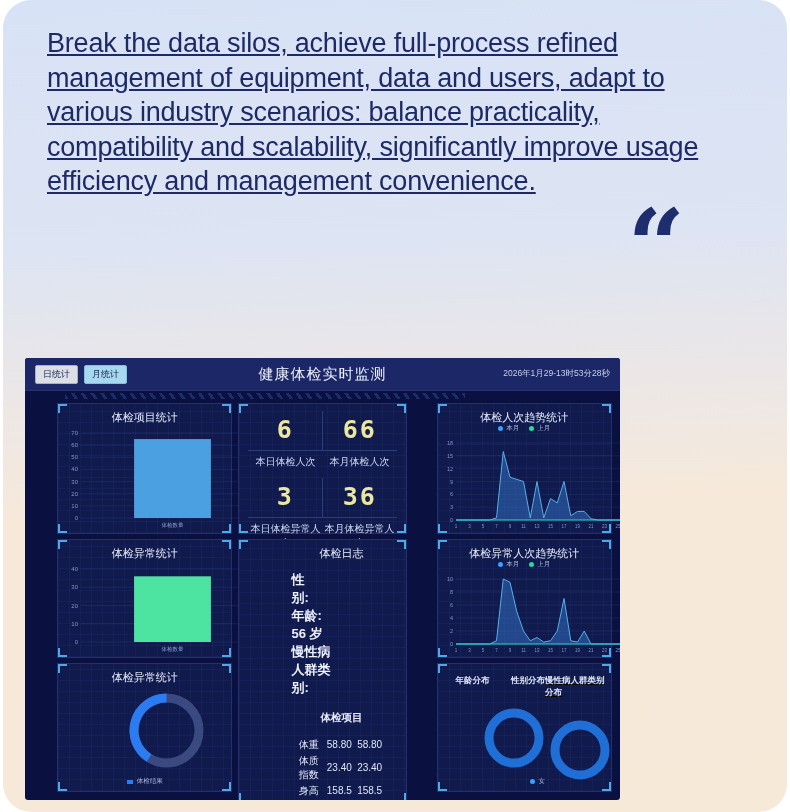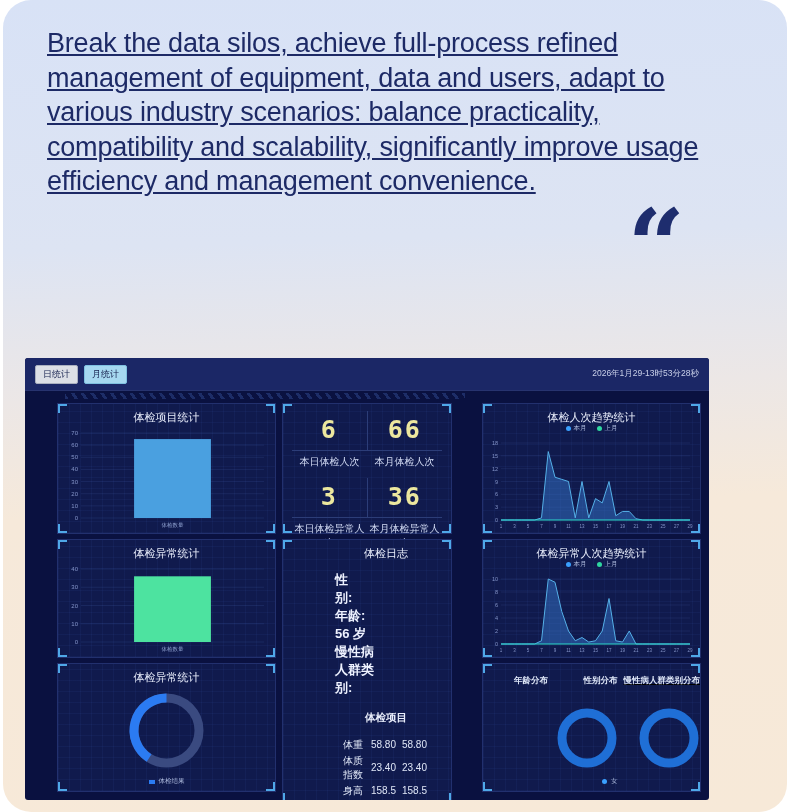--- a/index.html
+++ b/index.html
@@ -6,21 +6,21 @@
   html,body { width:790px; height:812px; background:#ffffff; font-family:"Liberation Sans",sans-serif; }
   .page { position:absolute; left:3px; top:0; width:784px; height:812px; border-radius:28px;
     background:linear-gradient(178deg,#d8e2f6 0%,#dde4f3 30%,#ece7e6 48%,#f6e9da 62%,#f7e9d8 100%);
     overflow:hidden; }
   
   .hero { padding:26px 40px 0 44px; }
   .hero p { font-size:27px; line-height:1.28; color:#1d2a66; max-width:660px; letter-spacing:-0.2px;text-decoration:underline; }
   .quote { text-align:right; padding-right:62px; height:64px; line-height:92px;
     font-family:"DejaVu Serif",serif; font-weight:bold; font-size:100px; color:#1e2d6e; }
   
-  .dashboard { position:absolute; left:22px; top:358px; width:684px; height:442px;
+  .dashboard { position:absolute; left:22px; top:358px; width:595px; height:442px;
     background:#0a1140; border-radius:3px; overflow:hidden; }
   .dash-header { height:33px; background:#1b2766; display:flex; align-items:center;
     position:relative; padding:0 10px; border-bottom:1px solid #27336f; }
   .btn { font-size:9px; padding:2px 7px; border-radius:2px; margin-right:6px; color:#16214e; cursor:pointer; position:relative; z-index:2; }
   .btn-day { background:#dcdfe6; border:1px solid #aab0c0; }
   .btn-month { background:#a6d8f0; border:1px solid #7fc0e0; }
   .dash-title { position:absolute; left:0; right:0; text-align:center; color:#eef2ff; font-size:15px; letter-spacing:1px; }
   .dash-time { margin-left:auto; color:#c8cfe8; font-size:8.5px; position:relative; z-index:2; }
   .dash-deco { height:6px; margin:2px 0 0 40px; width:400px; opacity:.45;
     background:repeating-linear-gradient(55deg, rgba(80,120,210,.6) 0 3px, transparent 3px 8px); }
@@ -80,20 +80,21 @@
 <div class="page">
   <div class="hero">
     <p>Break the data silos, achieve full-process refined management of equipment, data and users, adapt to various industry scenarios: balance practicality, compatibility and scalability, significantly improve usage efficiency and management convenience.</p>
     <div class="quote">“</div>
   </div>
 
   <div class="dashboard">
     <div class="dash-header">
       <span class="btn btn-day">日统计</span>
       <span class="btn btn-month">月统计</span>
+      <div class="dash-title">健康体检实时监测</div>
       <span class="dash-time">2026年1月29-13时53分28秒</span>
     </div>
     <div class="dash-deco"></div>
 
     <div class="dash-body">
 
       <div class="col col-l">
         <div class="panel p-r1">
           <div class="p-title">体检项目统计</div>
           <div class="bar-host"><svg width="211" height="104" viewBox="0 0 211 104">

